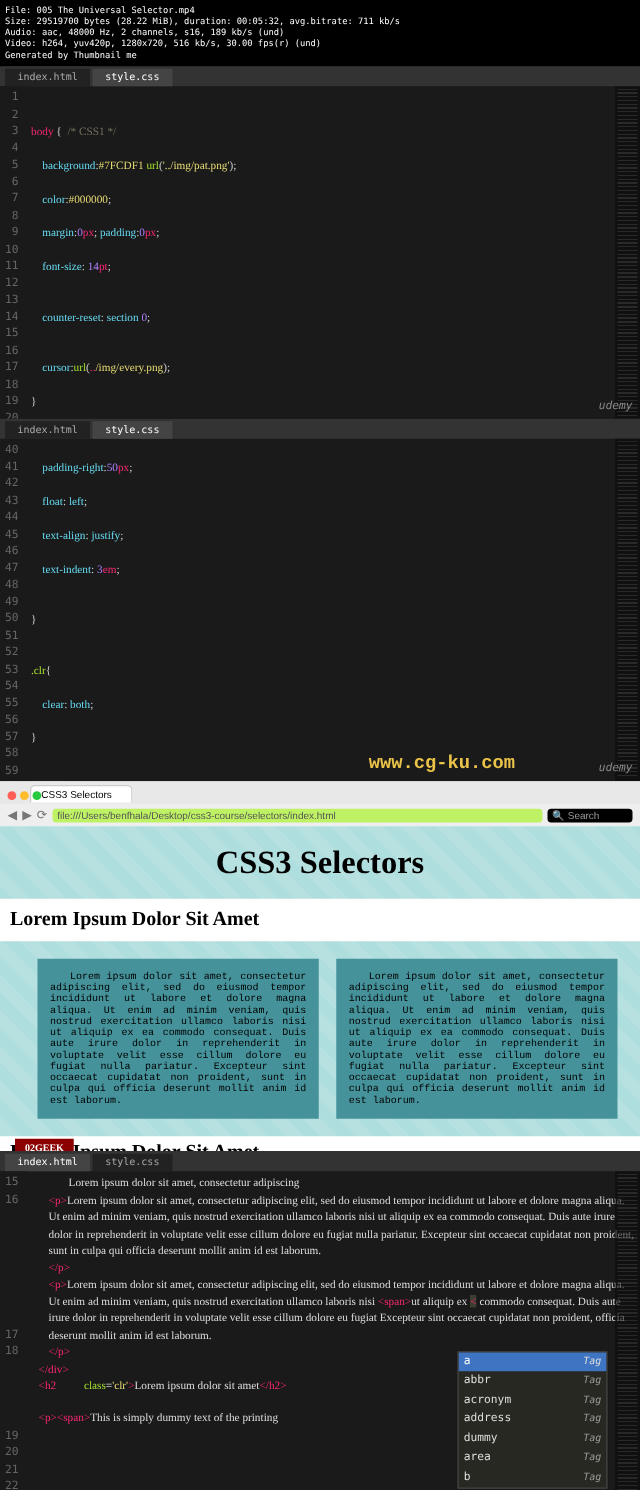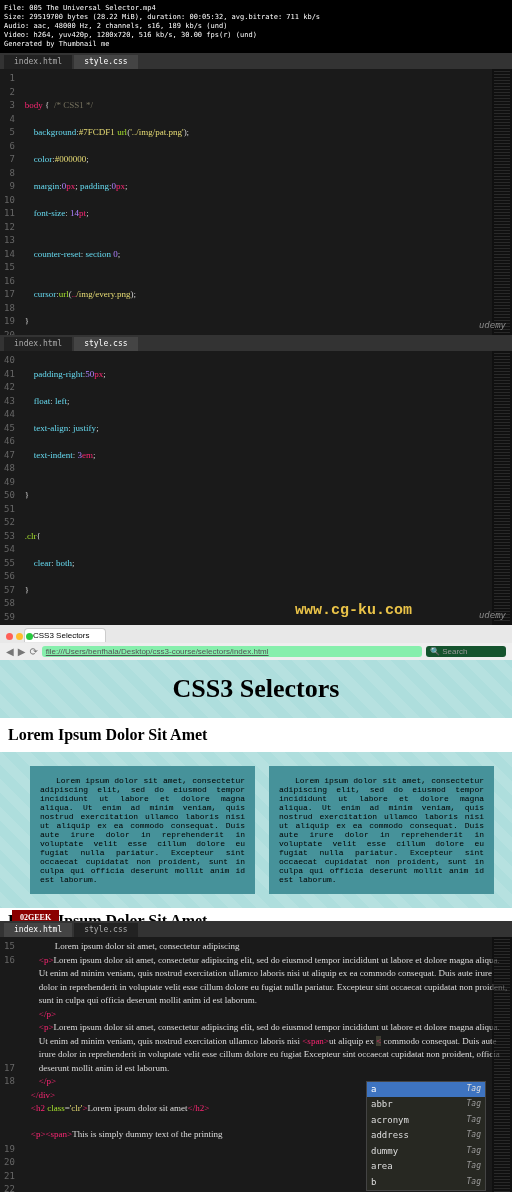--- a/index.html
+++ b/index.html
@@ -25,39 +25,39 @@
 
 
 .c-sel { color: #F92672; }
 .c-prop { color: #66D9EF; }
 .c-val { color: #E6DB74; }
 .c-num { color: #AE81FF; }
 .c-func { color: #A6E22E; }
 .c-pun { color: #ccc; }
 .c-com { color: #75715E; }
 .c-tag { color: #F92672; }
-.c-attr { color: #A6E22E; }
+.c-attr { color: #A6E22E; margin-left: 20px; }
 .c-str { color: #E6DB74; }
 .c-text { color: #ddd; }
 .c-class { color: #A6E22E; }
 
 
 .browser-section { background: #fff; }
 .browser-chrome { background: #e8e8e8; }
 .browser-tabs { display: flex; align-items: center; height: 18px; padding: 2px 24px 0 24px; gap: 2px; }
 .traffic-lights { position: absolute; display: flex; gap: 3px; margin-left: -18px; margin-top: 3px; }
 .traffic-lights span { width: 7px; height: 7px; border-radius: 50%; }
 .tl-red { background: #ff5f56; }
 .tl-yellow { background: #ffbd2e; }
 .tl-green { background: #27c93f; }
 .browser-tab { background: #fff; padding: 2px 16px 2px 8px; font-size: 8px; border-radius: 4px 4px 0 0; border: 1px solid #ccc; border-bottom: none; }
 .addr-bar { display: flex; align-items: center; background: #eee; padding: 3px 6px; gap: 4px; }
 .nav-btn { color: #777; font-size: 10px; }
-.url-field { flex: 1; background: #86efac; border-radius: 3px; padding: 1px 4px; font-size: 8px; color: #555; text-decoration: underline; }
-.search-field { width: 80px; background: #14532d; border-radius: 3px; padding: 1px 4px; font-size: 8px; color: #999; }
+.url-field { flex: 1; background: #bef264; border-radius: 3px; padding: 1px 4px; font-size: 8px; color: #555; }
+.search-field { width: 68px; background: #000000; border-radius: 3px; padding: 1px 4px; font-size: 8px; color: #999; }
 
 .page-body { background: #AEDEDD; background-image: repeating-linear-gradient(45deg, rgba(255,255,255,0.1) 0 10px, transparent 10px 20px); }
 .page-title { font-family: serif; font-size: 26px; font-weight: bold; text-align: center; padding: 14px 0; color: #000; }
 .h-dark { background: #fff; color: #000; font-family: serif; font-size: 16px; font-weight: bold; padding: 8px; }
 .columns { display: flex; gap: 14px; padding: 14px 18px 14px 30px; }
 .col { background: #46929A; color: #000; font-family: 'Courier New', monospace; font-size: 8px; text-align: justify; padding: 10px; flex: 1; text-indent: 2em; }
 .h-second { background: #fff; color: #000; font-family: serif; font-size: 16px; font-weight: bold; padding: 4px 8px; position: relative; }
 .red-badge { position: absolute; left: 12px; top: 2px; background: #8B0000; color: #fff; font-size: 8px; padding: 3px 8px; }
 
 

